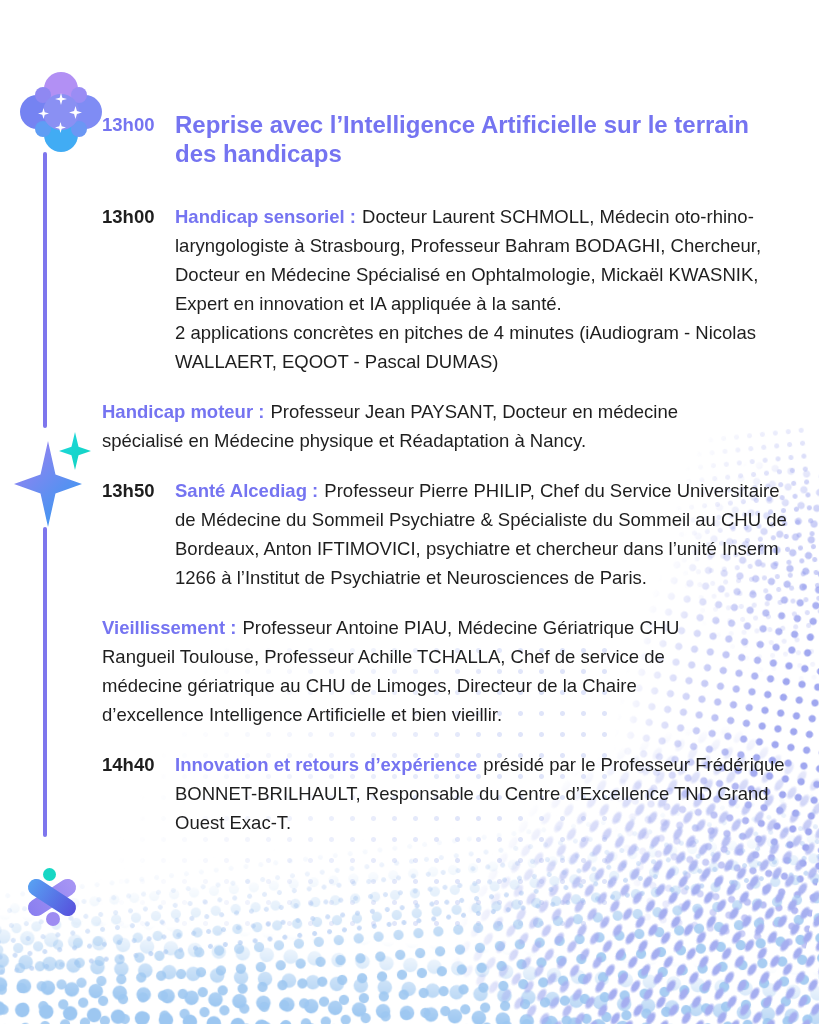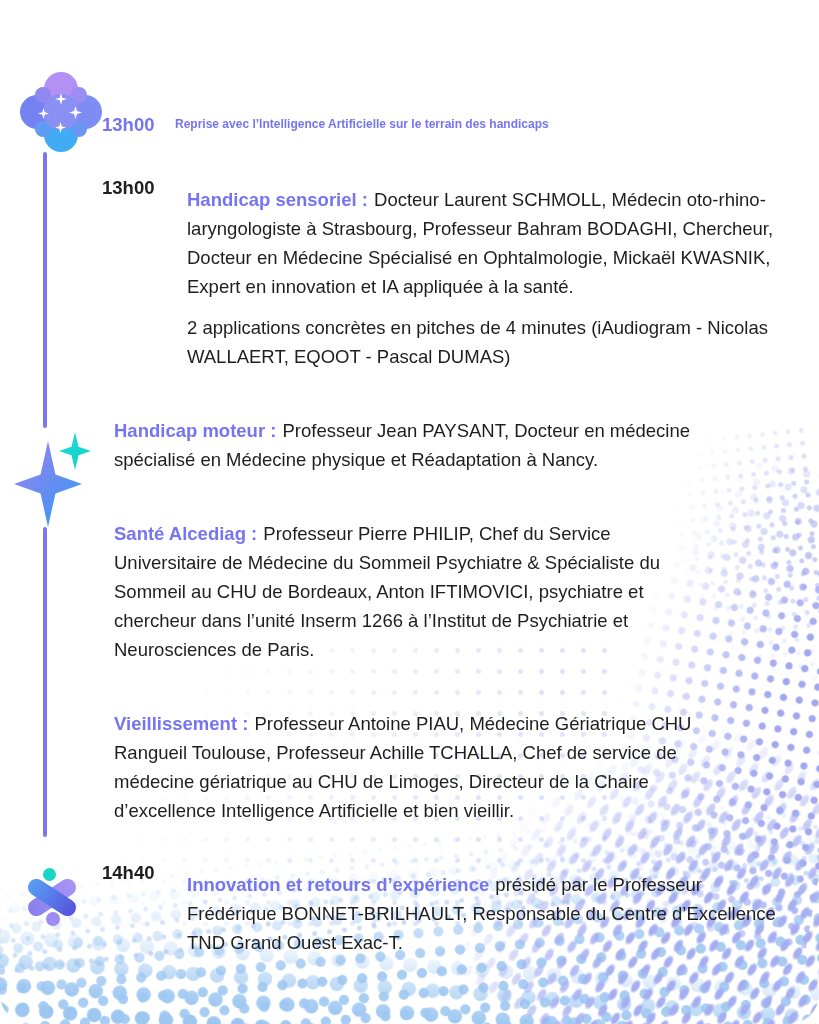--- a/index.html
+++ b/index.html
@@ -4,21 +4,20 @@
 <style>
   * { box-sizing: border-box; margin: 0; padding: 0; }
   html,body { width: 819px; }
   body { font-family: "Liberation Sans", sans-serif; background: #ffffff; }
 
   .page {
     position: relative;
     width: 819px; height: 1024px;
     background: #ffffff;
     overflow: hidden;
-    border-radius: 30px;
   }
 
   
   .ht { position: absolute; pointer-events: none; z-index: 1; }
 
   .ht-right {
     top: 455px; right: -30px; width: 250px; height: 480px;
     background-image: radial-gradient(circle, rgba(150,158,238,.9) 3px, rgba(150,158,238,0) 4.2px);
     background-size: 16px 16px;
     transform: rotate(10deg);
@@ -101,25 +100,25 @@
   .content {
     position: absolute; left: 102px; top: 110px; width: 700px; z-index: 4;
     color: #1e1e1e;
   }
   .row { display: flex; }
   .time {
     flex: 0 0 73px; font-weight: 700; font-size: 18.5px; line-height: 29px; color: #1e1e1e;
   }
   .header-row { margin-bottom: 34px; }
   .header-row .time, .session-title { color: #7574f1; }
-  .session-title { font-weight: 700; font-size: 12px; line-height: 29px; width: 620px; }
+  .session-title { font-weight: 700; font-size: 24px; line-height: 29px; width: 620px; }
 
   .entries { display: flex; flex-direction: column; gap: 21px; }
   .entry-body { width: 620px; font-size: 18.5px; line-height: 29px; }
-  .entry-body p { margin: 12px; }
+  .entry-body p { margin: 0; }
   .topic { color: #7574f1; font-weight: 700; margin-right: .33em; }
 </style>
 </head>
 <body>
 
 <div class="page">
 
   <div class="ht ht-right"></div>
   <div class="ht ht-right2"></div>
   <div class="ht ht-faint"></div>
@@ -176,20 +175,21 @@
         </div>
       </div>
 
       <div class="row entry">
         <div class="entry-body">
           <p><span class="topic">Handicap moteur :</span><span>Professeur Jean PAYSANT, Docteur en médecine spécialisé en Médecine physique et Réadaptation à Nancy.</span></p>
         </div>
       </div>
 
       <div class="row entry">
+        <div class="time">13h50</div>
         <div class="entry-body">
           <p><span class="topic">Santé Alcediag :</span><span>Professeur Pierre PHILIP, Chef du Service Universitaire de Médecine du Sommeil Psychiatre &amp; Spécialiste du Sommeil au CHU de Bordeaux, Anton IFTIMOVICI, psychiatre et chercheur dans l’unité Inserm 1266 à l’Institut de Psychiatrie et Neurosciences de Paris.</span></p>
         </div>
       </div>
 
       <div class="row entry">
         <div class="entry-body">
           <p><span class="topic">Vieillissement :</span><span>Professeur Antoine PIAU, Médecine Gériatrique CHU Rangueil Toulouse, Professeur Achille TCHALLA, Chef de service de médecine gériatrique au CHU de Limoges, Directeur de la Chaire d’excellence Intelligence Artificielle et bien vieillir.</span></p>
         </div>
       </div>

